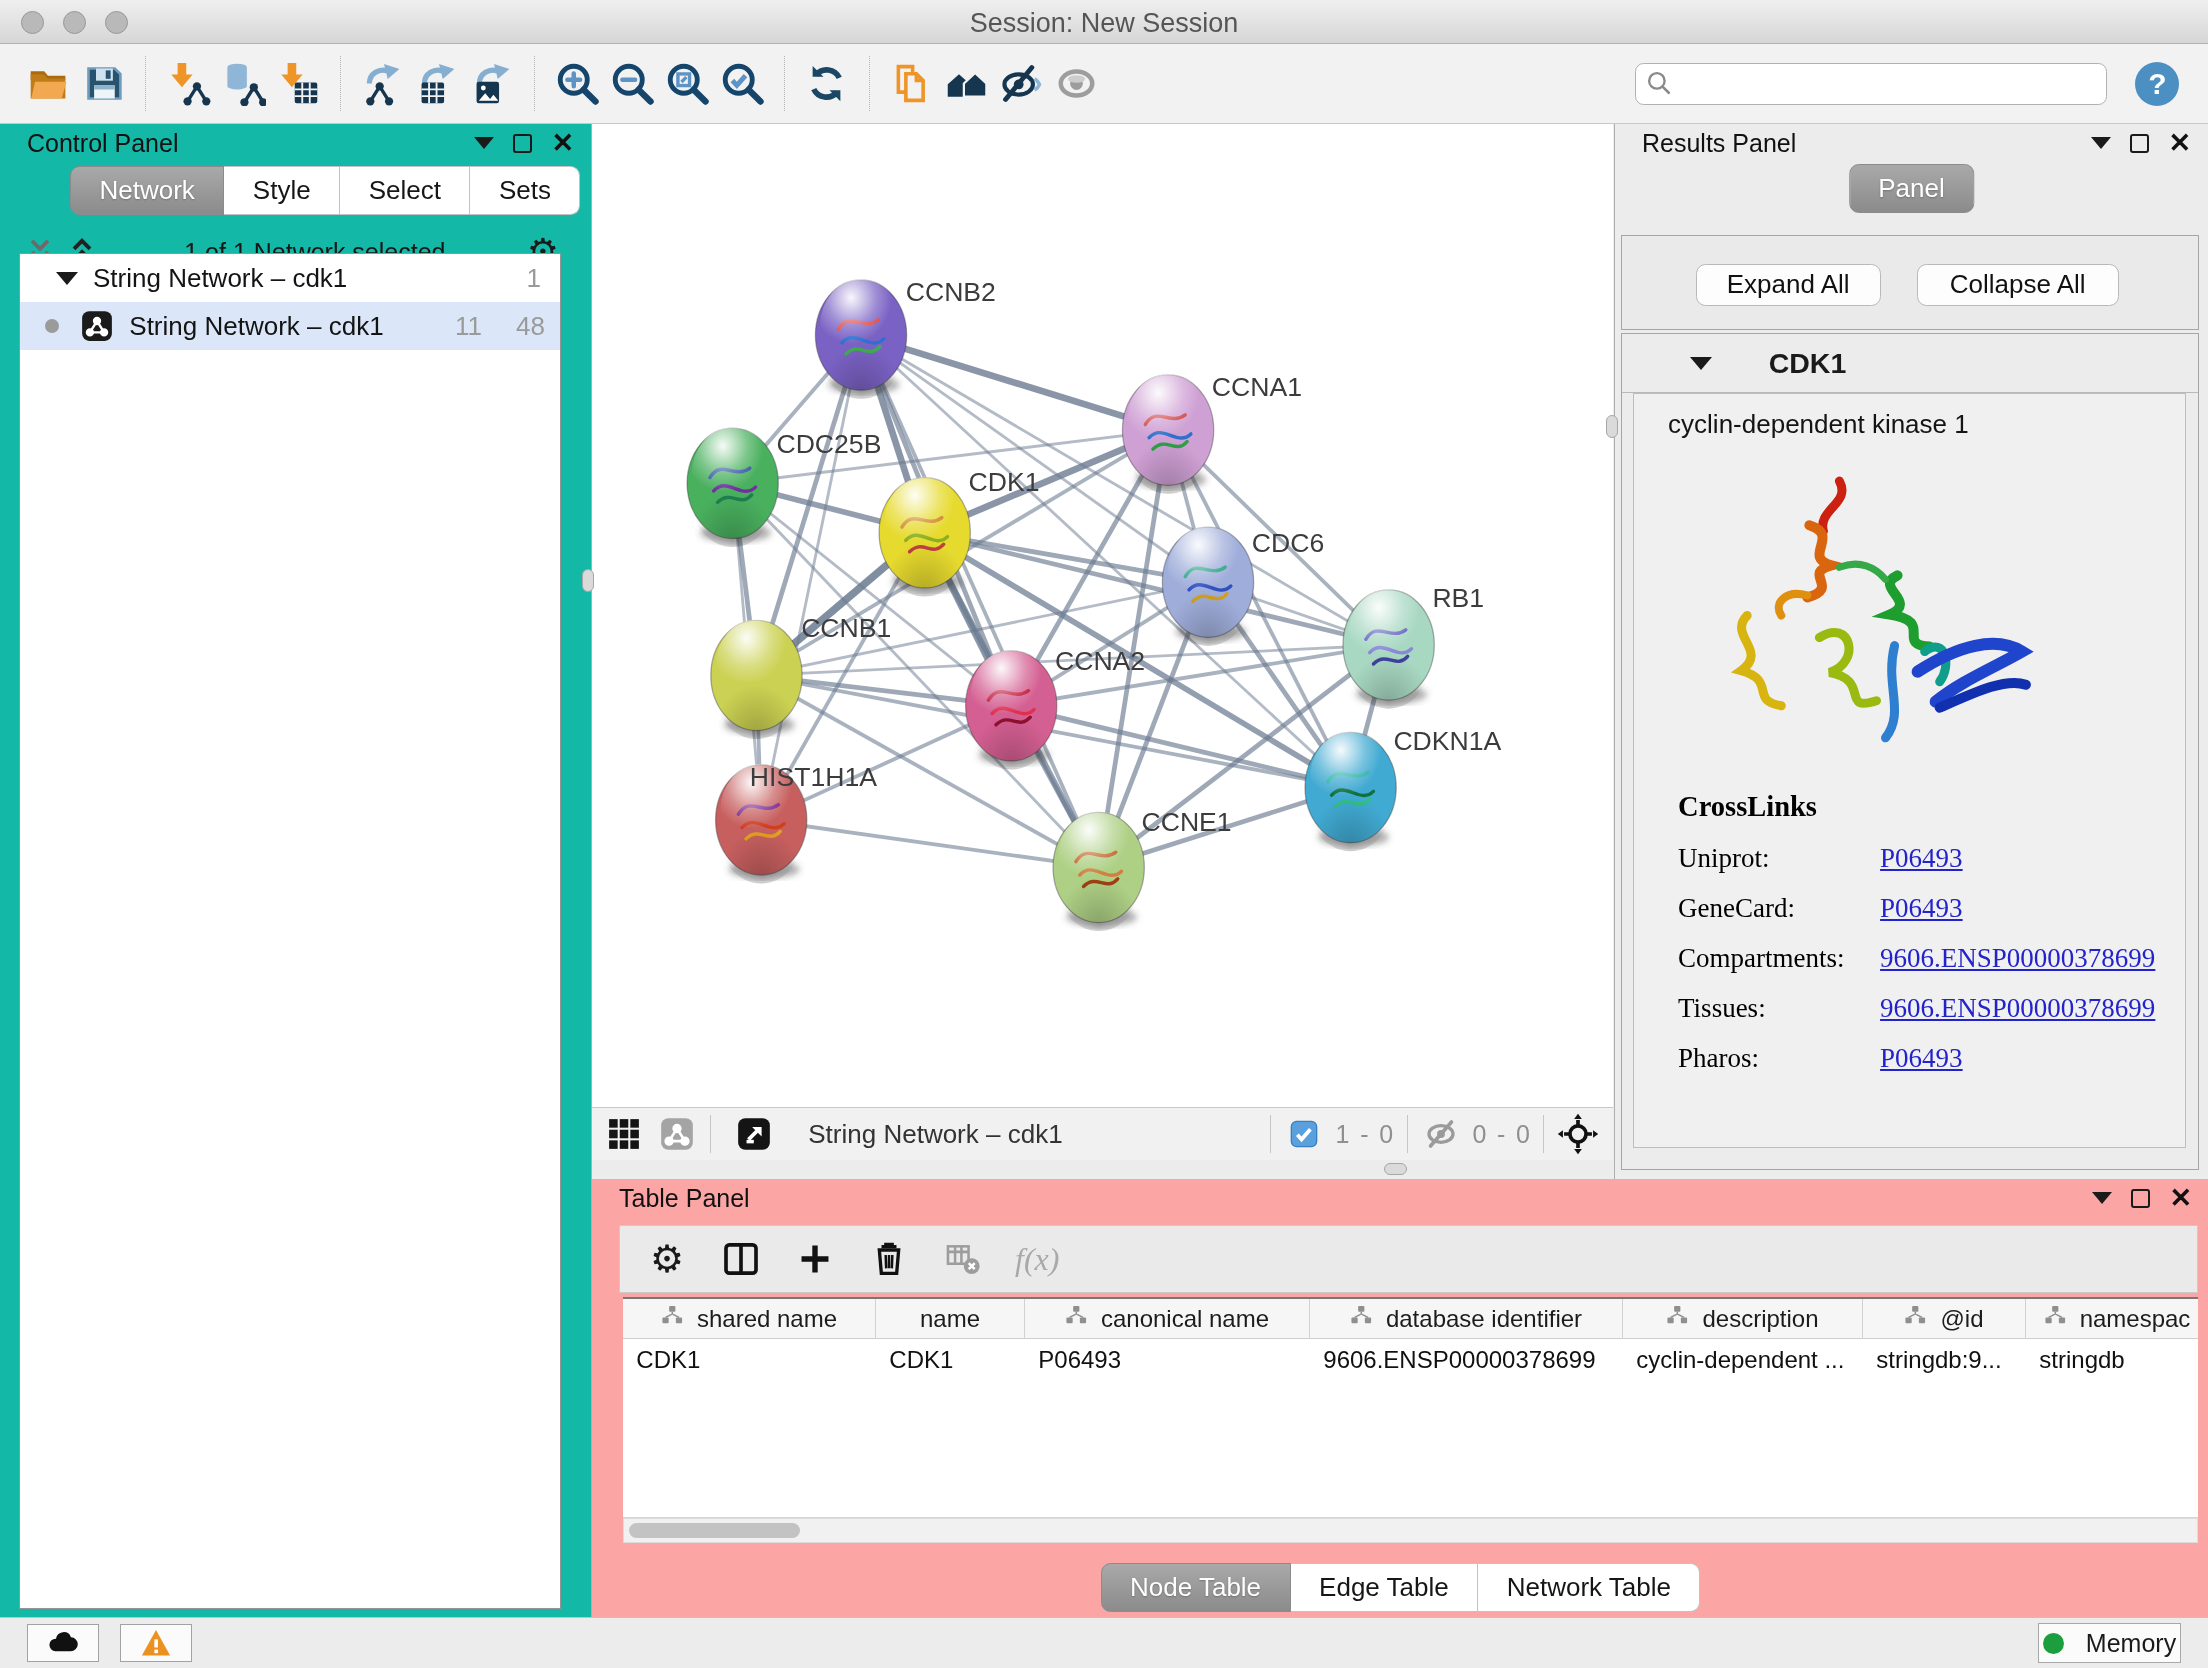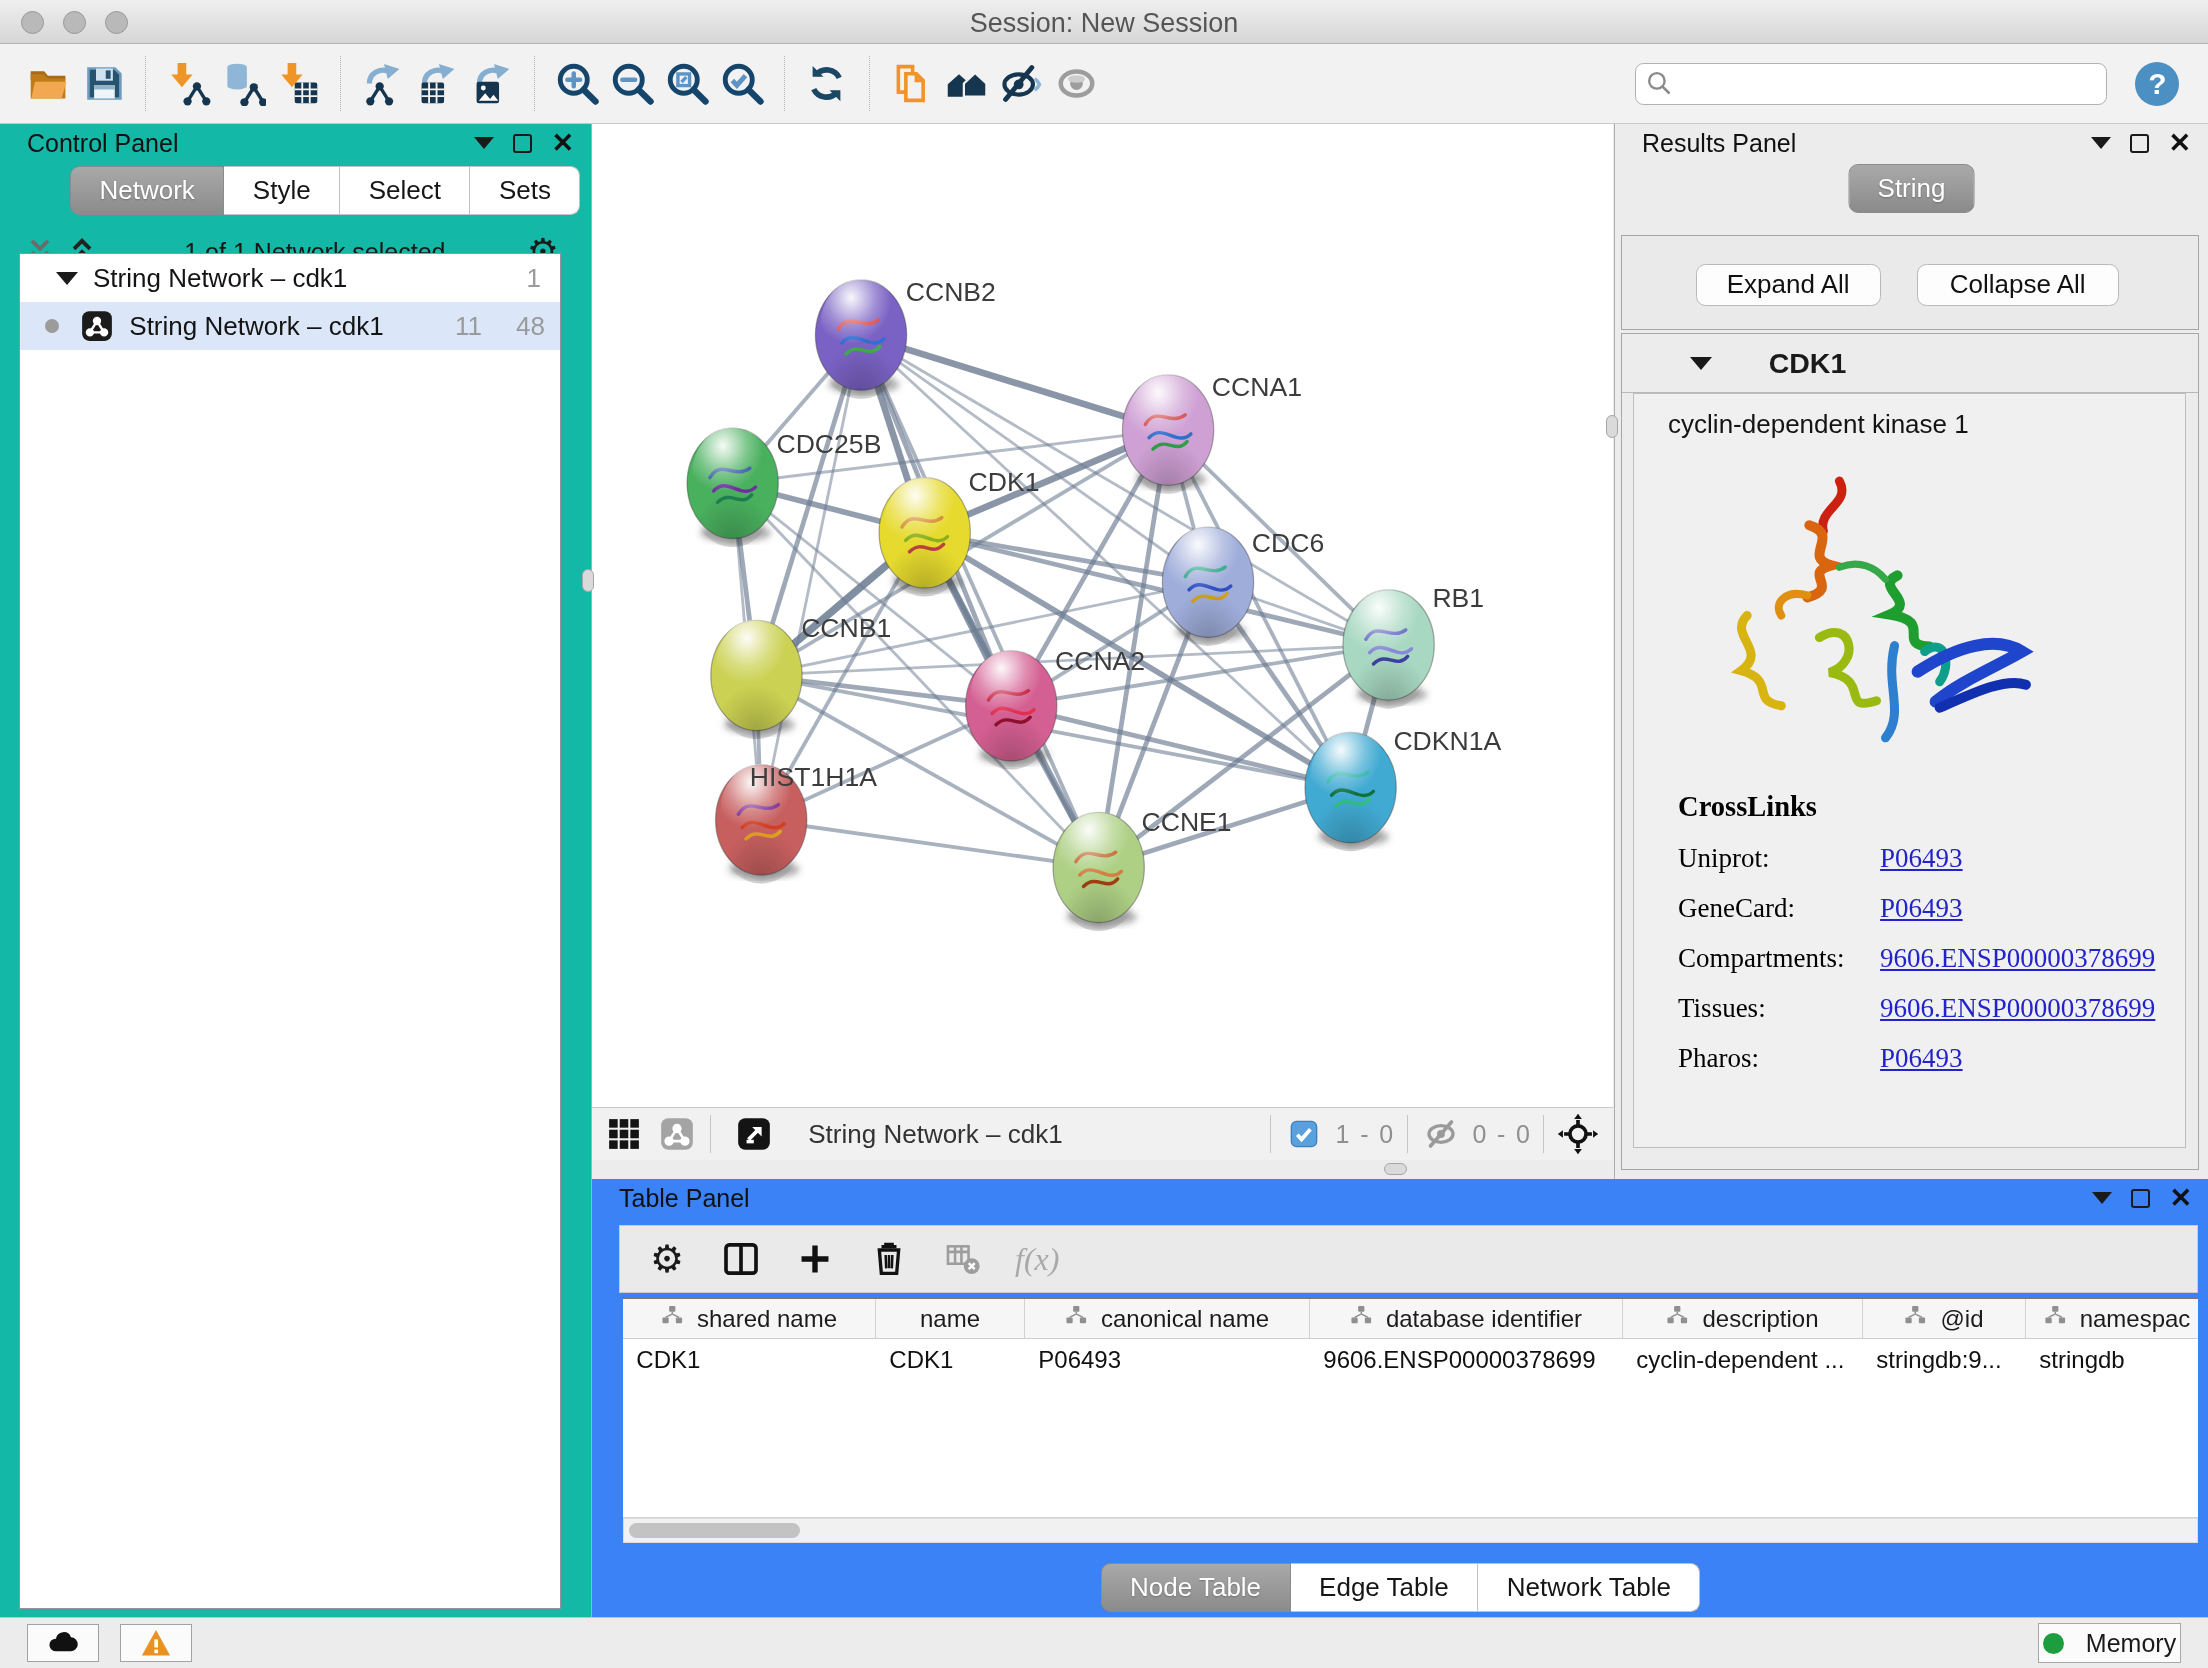--- a/index.html
+++ b/index.html
@@ -87,21 +87,21 @@
   .rp-desc { padding:15px 0 0 34px; font-size:26px; color:#141414; }
   .protein-wrap { margin:9.5px 0 0 55px; }
   .crosslinks { margin:3.8px 0 0 44px; font-family:"Liberation Serif", serif; }
   .cl-title { font-size:28.5px; font-weight:bold; color:#000; margin-bottom:9.5px; }
   .cl-row { display:flex; font-size:27px; line-height:50px; }
   .cl-row .cl-lab { width:202px; color:#000; }
   .cl-row a { color:#2323cc; text-decoration:underline; }
   
   .knob { position:absolute; background:#dadada; border:1px solid #a7a7a7; border-radius:7.6px; }
   
-  .table-panel { position:absolute; left:592px; top:1179px; width:1617px; height:438px; background:#3b82f6; }
+  .table-panel { position:absolute; left:592px; top:1179px; width:1617px; height:438px; background:#fca5a5; }
   .tp-toolbar { position:absolute; left:27px; right:11.4px; top:46px; height:68px;
     background:#eaeaea; border:1px solid #cbcbcb; display:flex; align-items:center; padding-left:25px; gap:30px; }
   .tp-ic { width:44px; height:44px; display:flex; align-items:center; justify-content:center; }
   .fx { font-family:"Liberation Serif", serif; font-style:italic; font-size:32px; color:#a9a9a9; }
   .tp-table { position:absolute; left:31px; right:11.4px; top:118px; height:221px;
     background:#fff; border-top:2.9px solid #777; border-bottom:1px solid #d5d5d5; overflow:hidden; }
   .tp-hrow { display:flex; height:40px; background:#f6f6f6; border-bottom:1px solid #cfcfcf; }
   .tp-hcell { display:flex; align-items:center; justify-content:center; gap:13px;
     font-size:24px; color:#1c1c1c; border-right:1px solid #d2d2d2; overflow:hidden; white-space:nowrap; }
   .tp-drow { display:flex; height:40px; }
@@ -620,21 +620,21 @@
   <div class="results-panel">
     <div class="panel-head">
       <span class="panel-title">Results Panel</span>
       <span class="win-icons">
         <span class="wi tri"></span>
         <span class="wi box"></span>
         <span class="wi x">✕</span>
       </span>
     </div>
     <div class="rp-tabwrap">
-      <div class="tab single active">String</div>
+      <div class="tab single active">Panel</div>
     </div>
     <div class="rp-box1">
       <div class="rp-btn" style="left:74px;width:185px">Expand All</div>
       <div class="rp-btn" style="left:295px;width:202px">Collapse All</div>
     </div>
     <div class="rp-box2">
       <div class="rp-entryhead">
         <span class="t-tri"></span>
         <span class="rp-gene">CDK1</span>
       </div>

